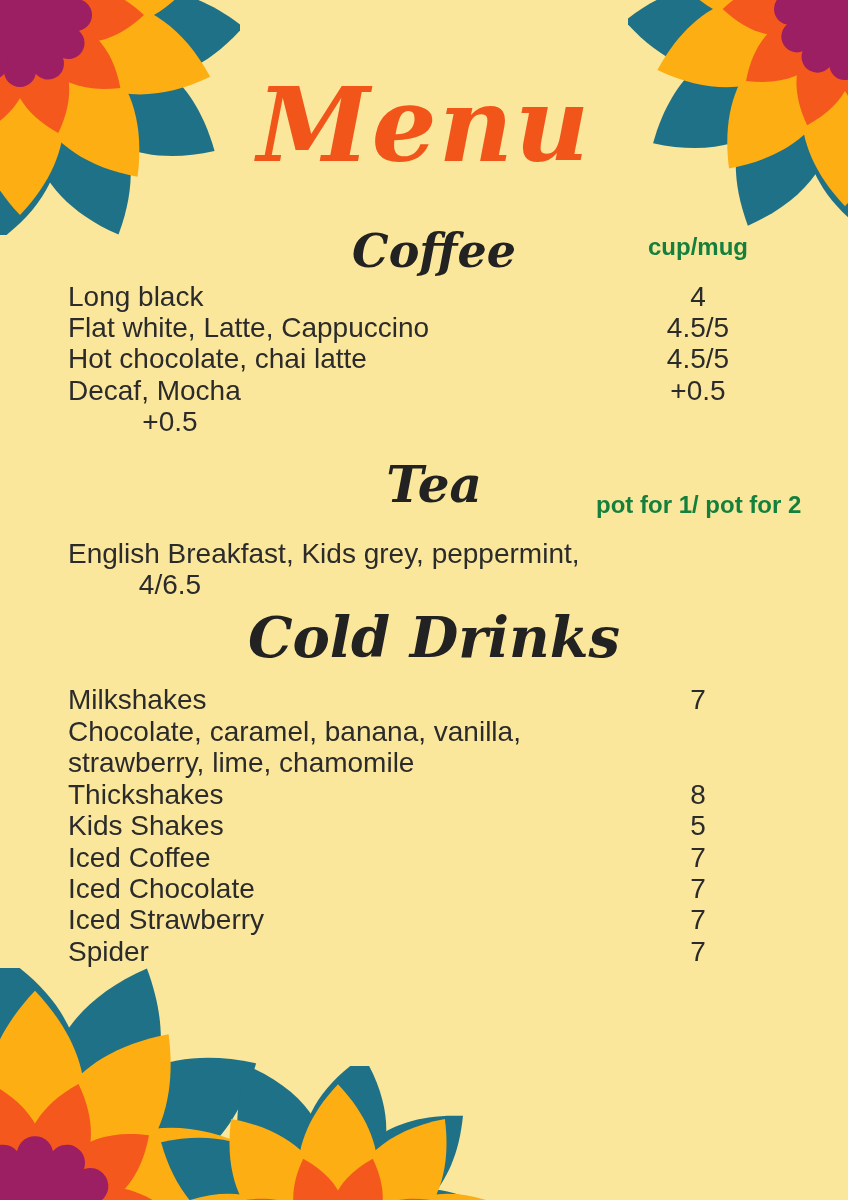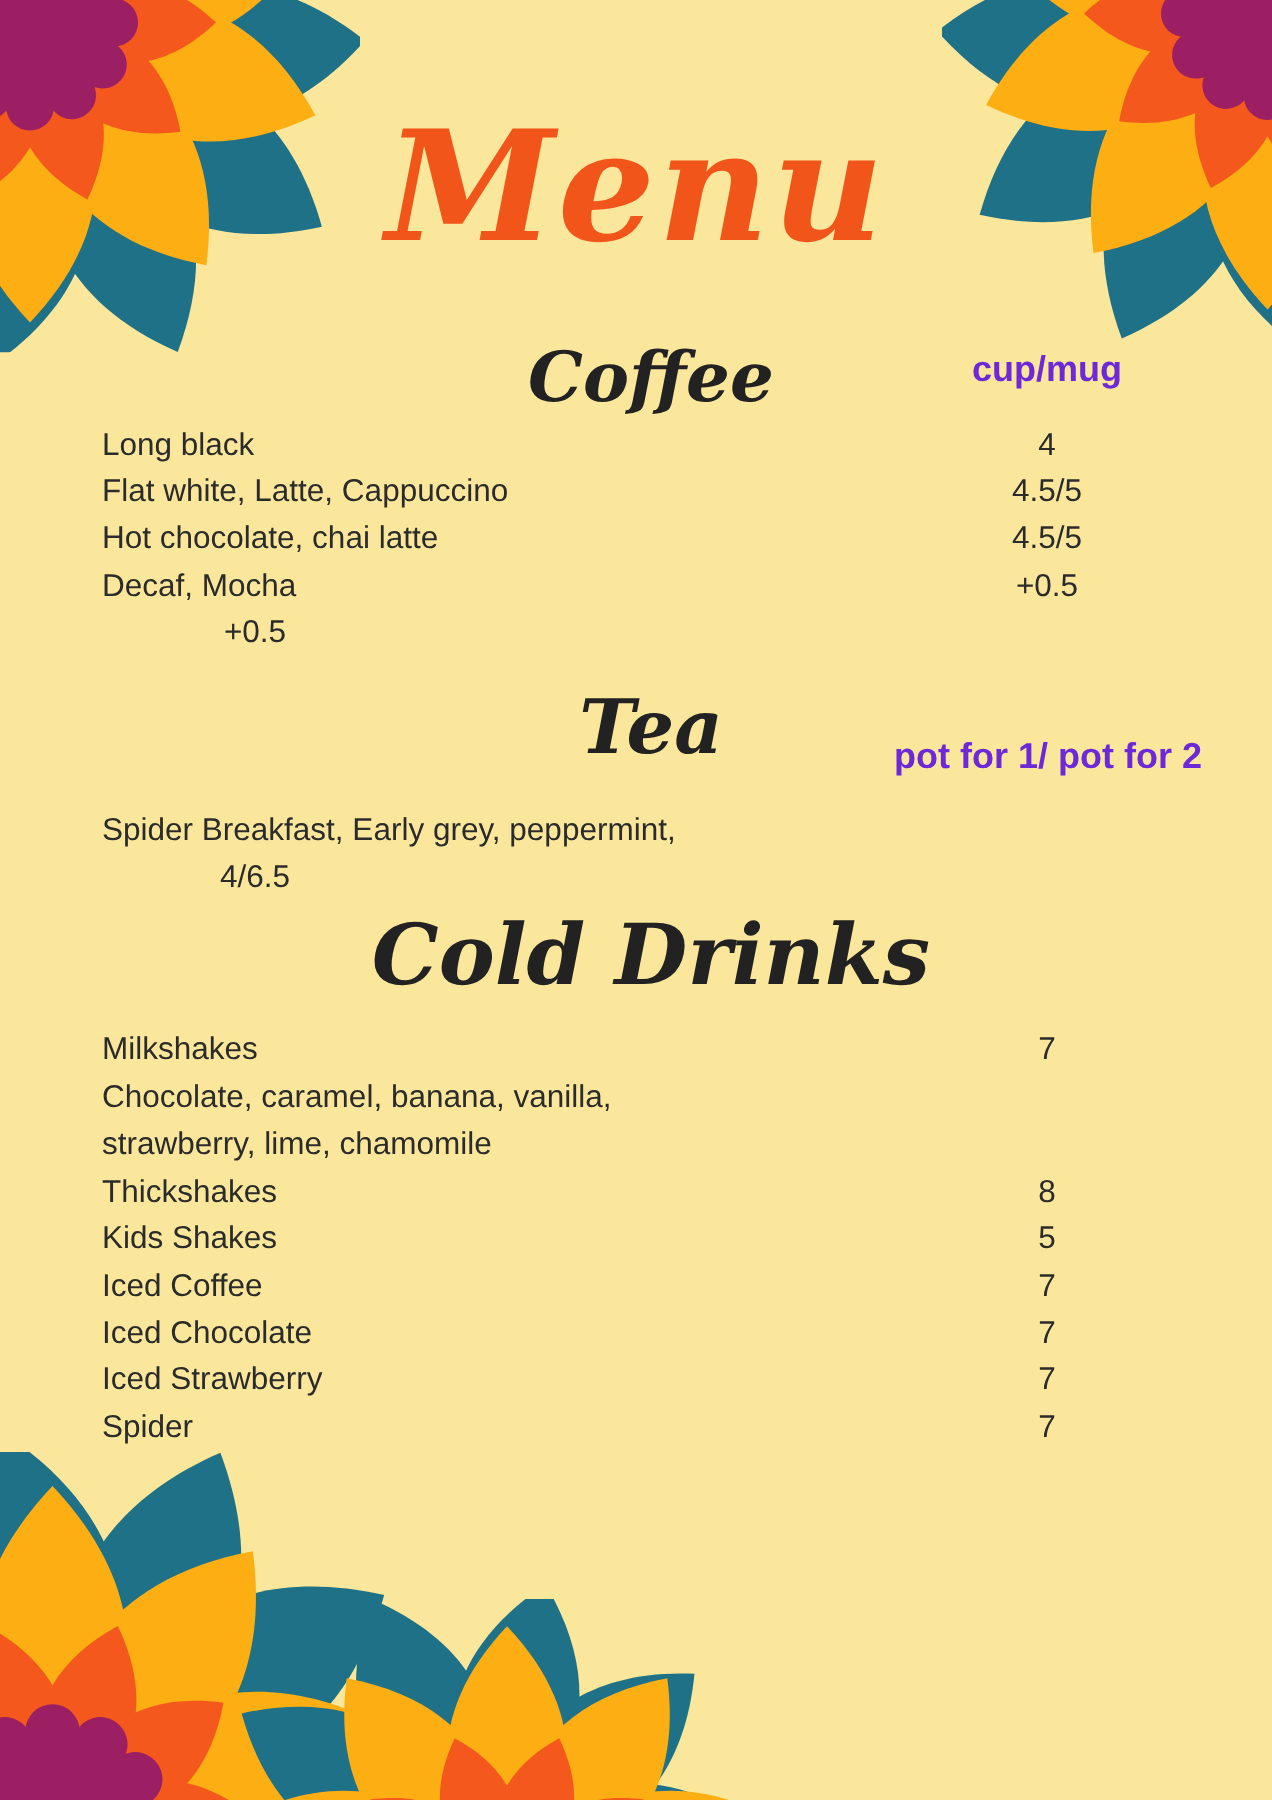--- a/index.html
+++ b/index.html
@@ -34,35 +34,35 @@
     font-family:"DejaVu Serif", serif;
     font-style:italic;font-weight:700;
     color:#222;
   }
   .section .header .script{display:block;}
   .section .price-label{
     position:absolute;right:0;width:204px;
     text-align:center;white-space:nowrap;
     font-family:"Liberation Sans", sans-serif;
     font-style:normal;font-weight:700;
-    font-size:24px;color:#6d28d9;
+    font-size:24px;color:#15803d;
   }
 
   .sec-coffee{margin-top:30px;}
   .sec-coffee .header{height:58px;font-size:46px;line-height:56px;}
   .sec-coffee .price-label{bottom:6px;}
 
   .sec-tea{margin-top:16px;}
   .sec-tea .header{height:84px;font-size:50px;line-height:62px;}
   .sec-tea .price-label{bottom:2px;}
 
   .sec-cold{margin-top:8px;}
   .sec-cold .header{height:62px;font-size:56px;line-height:58px;margin-bottom:14px;}
 
-  .rows{font-size:21px;line-height:31.4px;}
+  .rows{font-size:28px;line-height:31.4px;}
   .row{display:flex;align-items:baseline;}
   .row .name{flex:1 1 auto;}
   .row .price{flex:0 0 204px;text-align:center;}
   .row.note .name{}
 </style>
 </head>
 <body>
 
 <svg width="0" height="0" style="position:absolute" aria-hidden="true">
   <defs>
@@ -155,21 +155,21 @@
       </div>
   </div>
 
   <div class="section sec-tea">
     <div class="header">
       <span class="script">Tea</span>
       <span class="price-label">pot for 1/ pot for 2</span>
     </div>
     <div class="rows">
         <div class="row">
-          <span class="name">Spider Breakfast, Early grey, peppermint,</span>
+          <span class="name">English Breakfast, Kids grey, peppermint,</span>
           <span class="price"></span>
         </div>
         <div class="row">
           <span class="price">4/6.5</span>
         </div>
       </div>
   </div>
 
   <div class="section sec-cold">
     <div class="header">

